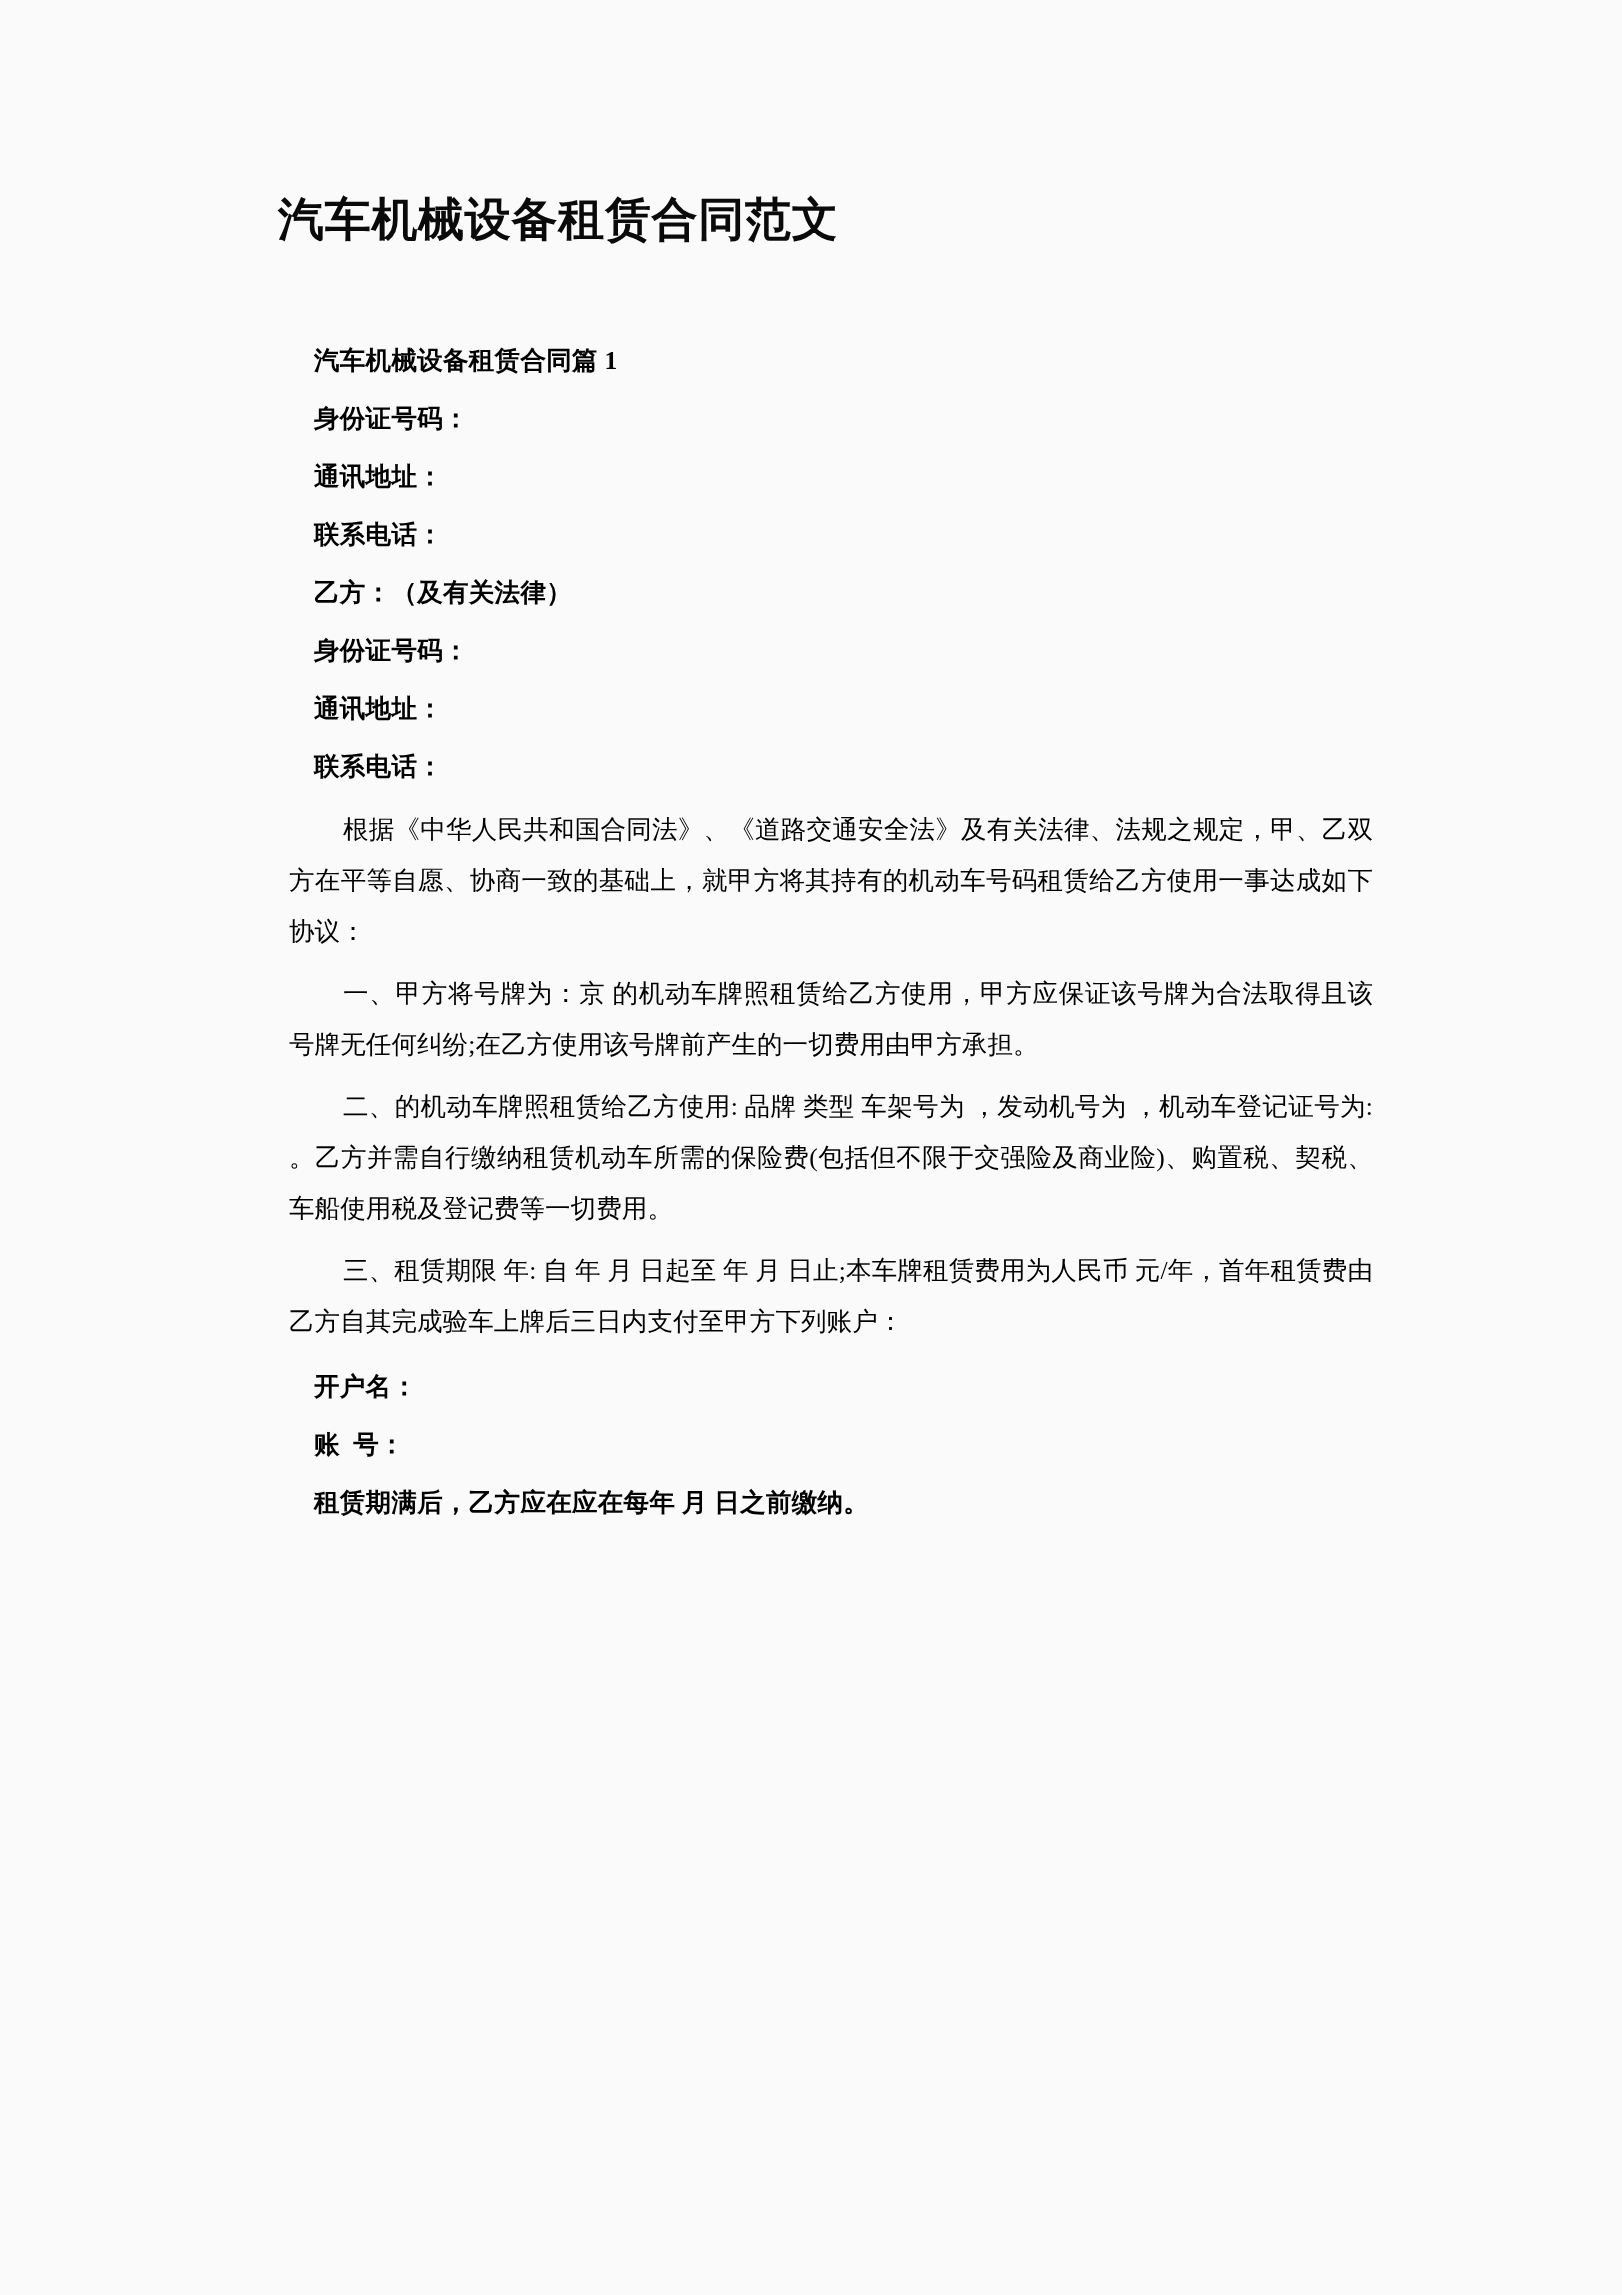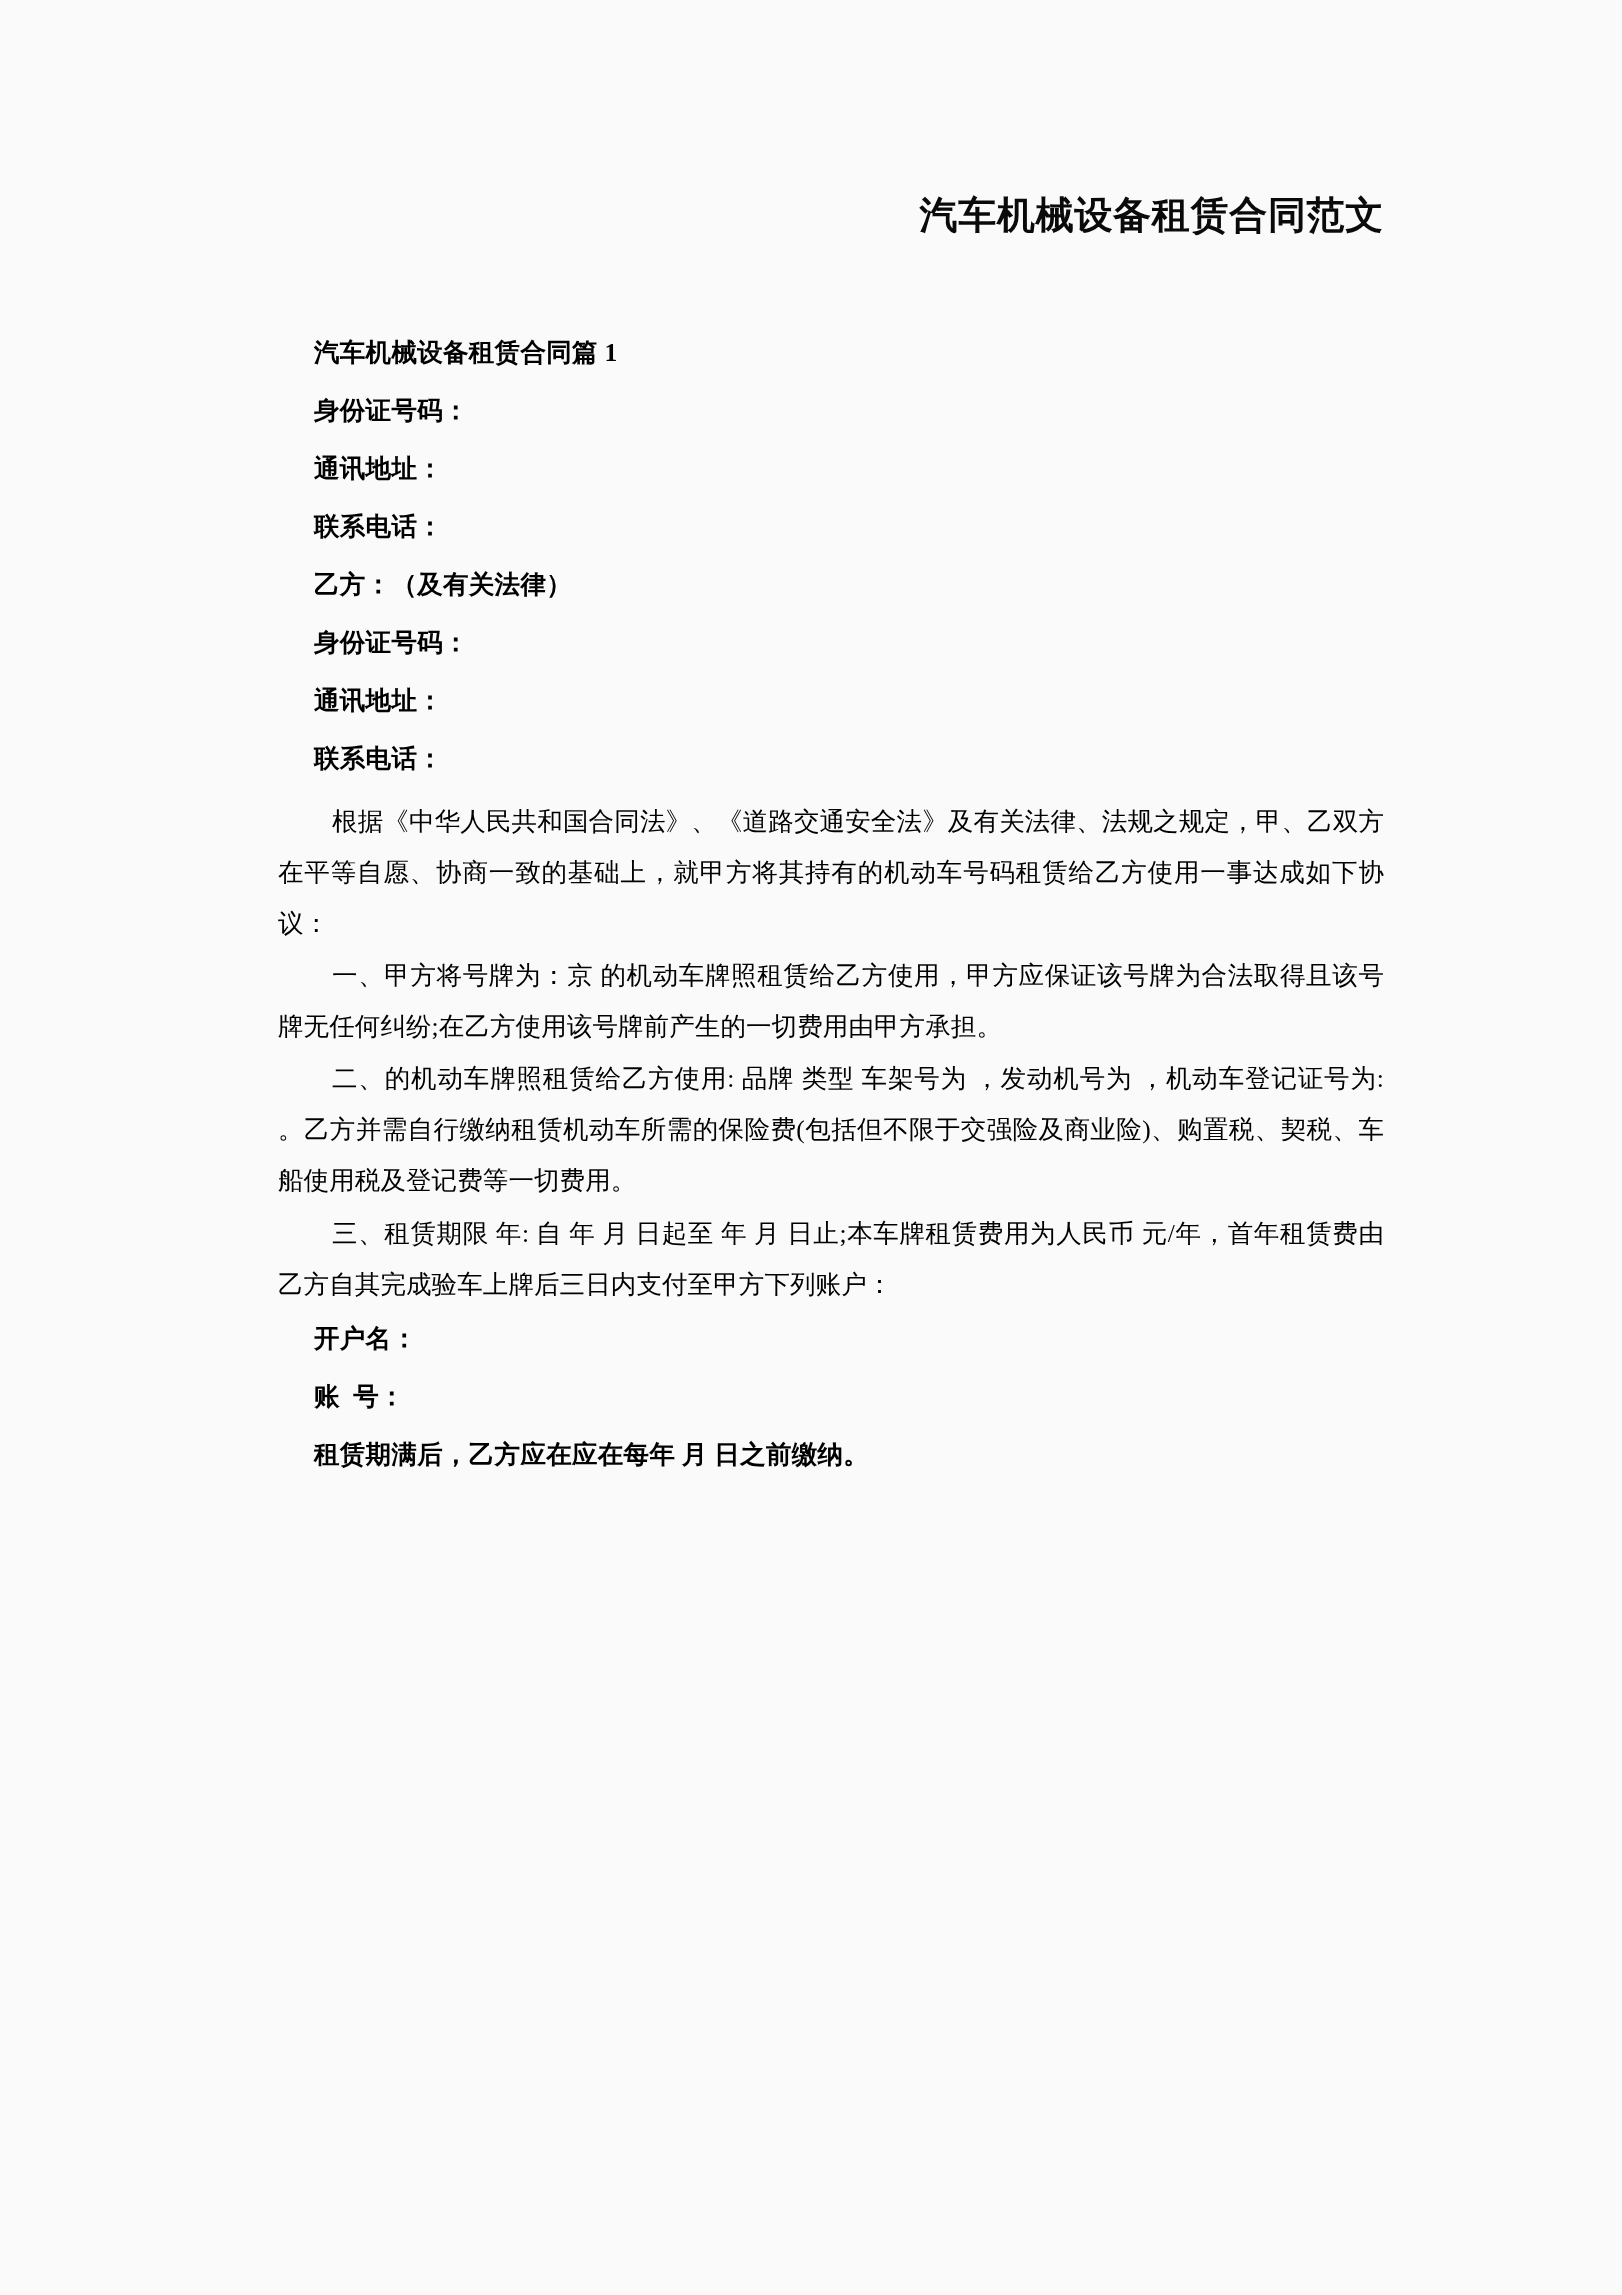--- a/index.html
+++ b/index.html
@@ -19,23 +19,23 @@
   }
   .content {
     position: absolute;
     left: 278px;
     top: 0;
     width: 1106px;
   }
   .doc-title {
     font-family: "DejaVu Sans", "Liberation Sans", sans-serif;
     font-weight: 700;
-    font-size: 38px;
+    font-size: 46px;
     line-height: 1;
-    text-align: right;
+    text-align: left;
     letter-spacing: 0.7px;
     margin: 0;
     padding-top: 196px;
     color: #0a0a0a;
     white-space: pre;
   }
   .body-block {
     margin-top: 90px;
   }
   .line {
@@ -43,21 +43,21 @@
     line-height: 58px;
     margin: 0;
     padding-left: 36px;
     white-space: pre-wrap;
     letter-spacing: 0.3px;
     font-weight: bold;
   }
   .para {
     font-size: 25.5px;
     line-height: 51px;
-    margin: 0;
+    margin: 11px;
     text-indent: 54px;
     text-align: justify;
     text-justify: inter-ideograph;
     white-space: pre-wrap;
     letter-spacing: 0.1px;
   }
   .para-gap-sm { margin-top: 1.3px; }
   .para-gap { margin-top: 7.9px; }
 </style>
 </head>

